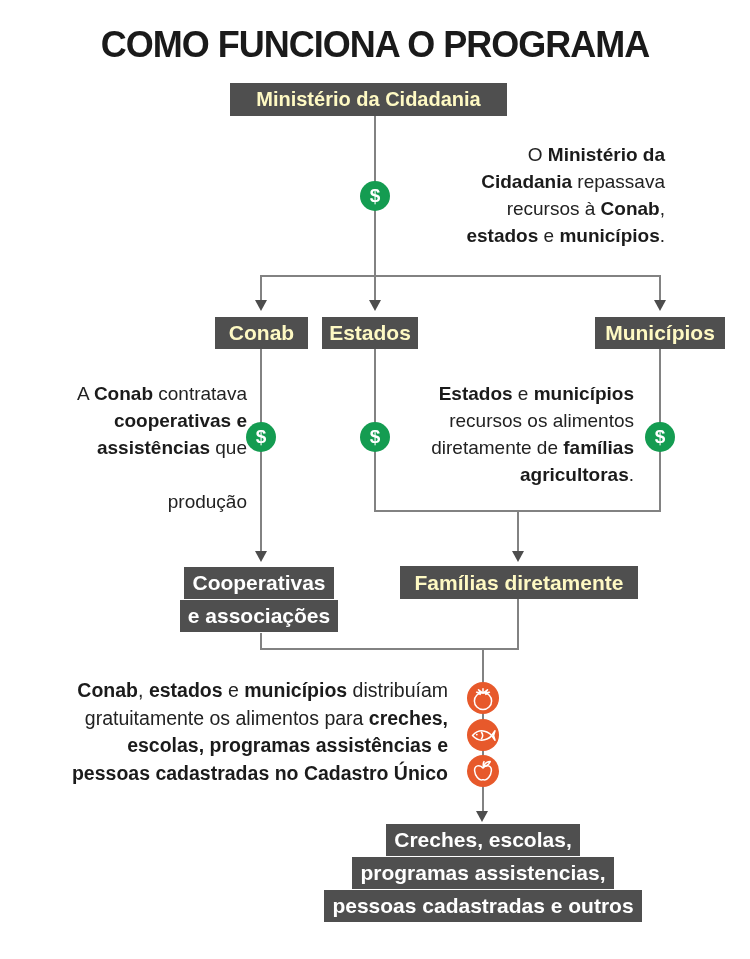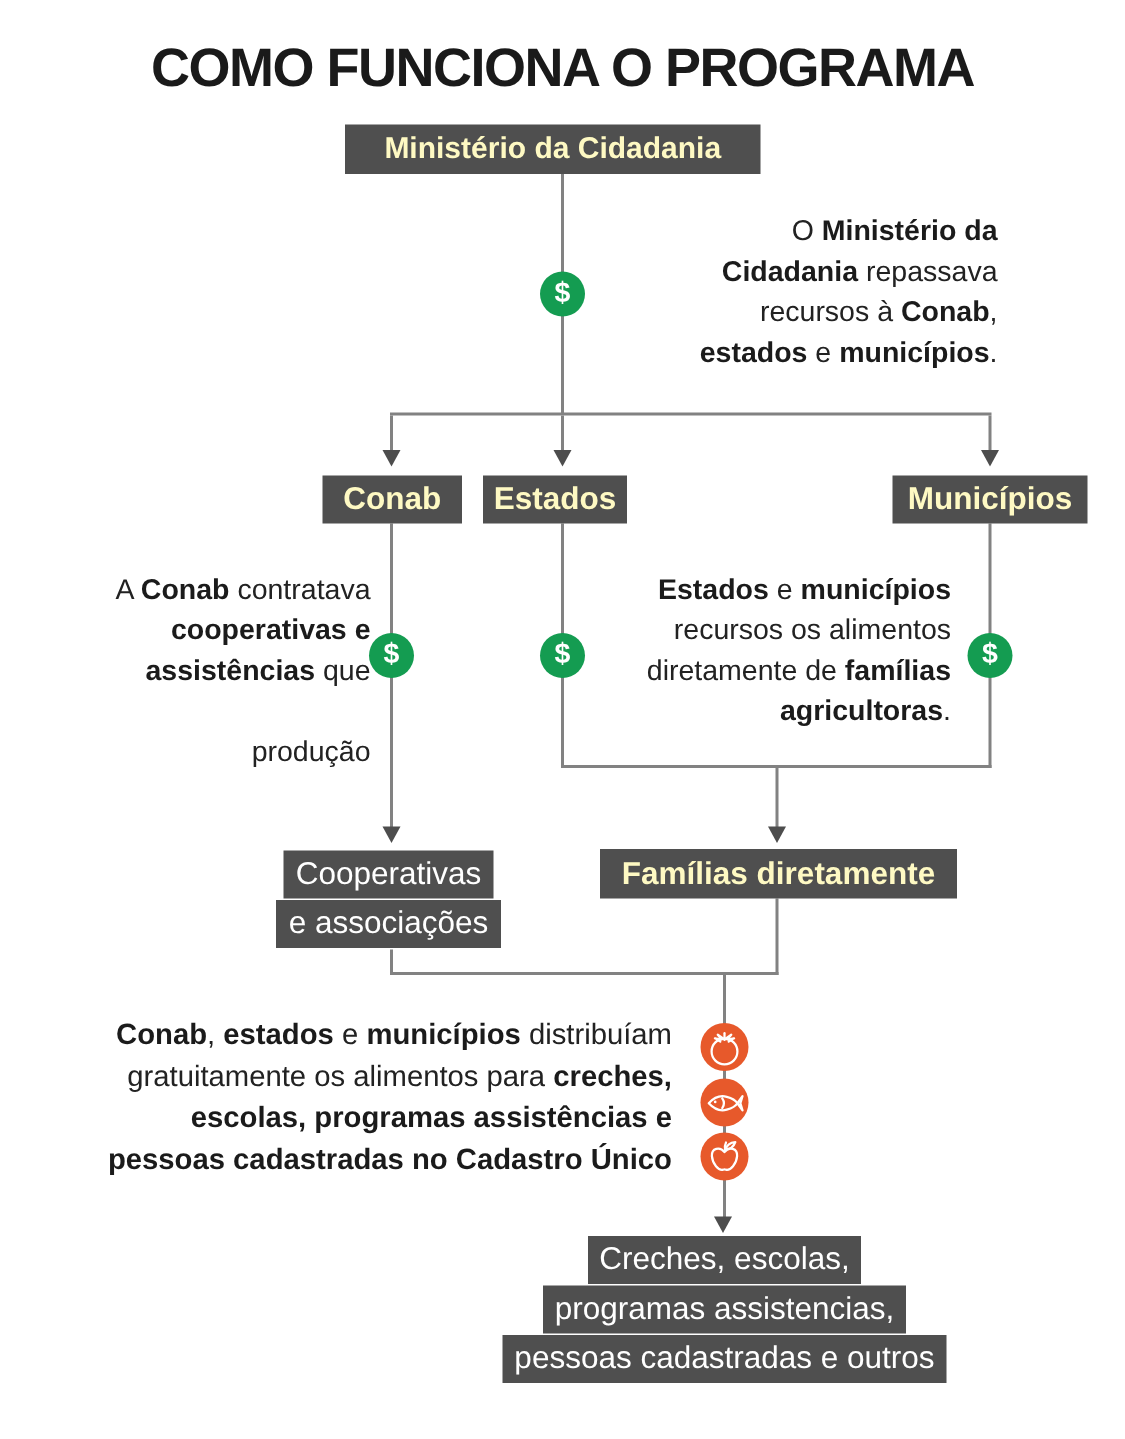--- a/index.html
+++ b/index.html
@@ -19,21 +19,21 @@
     text-align:center;white-space:nowrap;
   }
   #node-ministerio{left:230px;top:83px;width:277px;height:33px;line-height:33px;font-size:20px;}
   #node-conab{left:215px;top:317px;width:93px;height:32px;line-height:32px;font-size:21px;}
   #node-estados{left:322px;top:317px;width:96px;height:32px;line-height:32px;font-size:21px;}
   #node-municipios{left:595px;top:317px;width:130px;height:32px;line-height:32px;font-size:21px;}
   #node-familias{left:400px;top:566px;width:238px;height:33px;line-height:33px;font-size:21px;}
   
   .bar-stack{text-align:center;}
   .bar-stack .bar{
-    display:inline-block;background:var(--node_bg,#4F4F4F);color:#fff;font-weight:normal;
+    display:inline-block;background:var(--node_bg,#4F4F4F);color:#fff;font-weight:bold;
     font-size:21px;line-height:32px;padding:0 8px;white-space:nowrap;margin-top:1px;
   }
   #node-cooperativas{left:109px;top:566px;width:300px;}
   #node-beneficiarios{left:283px;top:823px;width:400px;}
   
   .line{background:var(--line_gray,#828282);}
   
   .arr{
     width:0;height:0;border-left:6px solid transparent;border-right:6px solid transparent;
     border-top:11px solid var(--arrow_gray,#4D4D4D);

